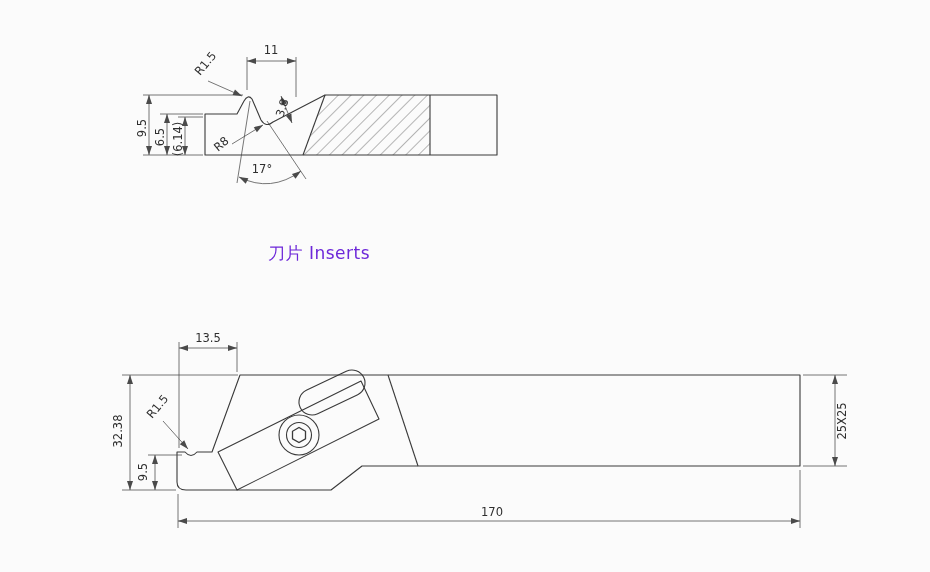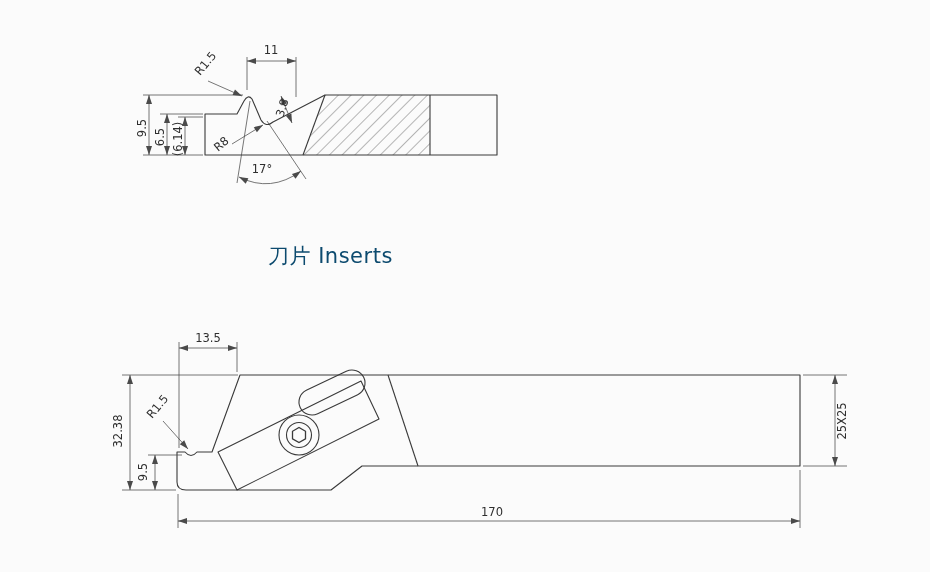--- a/index.html
+++ b/index.html
@@ -2,21 +2,21 @@
 <html><head>
 <meta charset="utf-8">
 <style>
   html,body{margin:0;padding:0;background:#fbfbfb;}
   .canvas{position:relative;width:930px;height:572px;background:#fbfbfb;overflow:hidden;
           font-family:"DejaVu Sans",sans-serif;}
   svg{display:block;position:absolute;left:0;top:0;}
   .ol{stroke:#3a3a3a;stroke-width:1.1;fill:none;stroke-linejoin:round;}
   .thin{stroke:#4a4a4a;stroke-width:0.75;fill:none;}
   .dimtxt{font-family:"DejaVu Sans",sans-serif;font-size:11.5px;fill:#2e2e2e;}
-  .caption{position:absolute;left:268px;top:242px;font-size:21px;color:#0c4a6e;
+  .caption{position:absolute;left:268px;top:242px;font-size:17px;color:#6d28d9;
            letter-spacing:0.5px;white-space:nowrap;}
 </style>
 </head>
 <body>
 
 <div class="canvas">
 
   <svg width="930" height="572" viewBox="0 0 930 572">
     <defs>
       <marker id="arw" viewBox="0 0 10 10" refX="9.5" refY="5" markerWidth="10" markerHeight="10" markerUnits="userSpaceOnUse" orient="auto-start-reverse">

